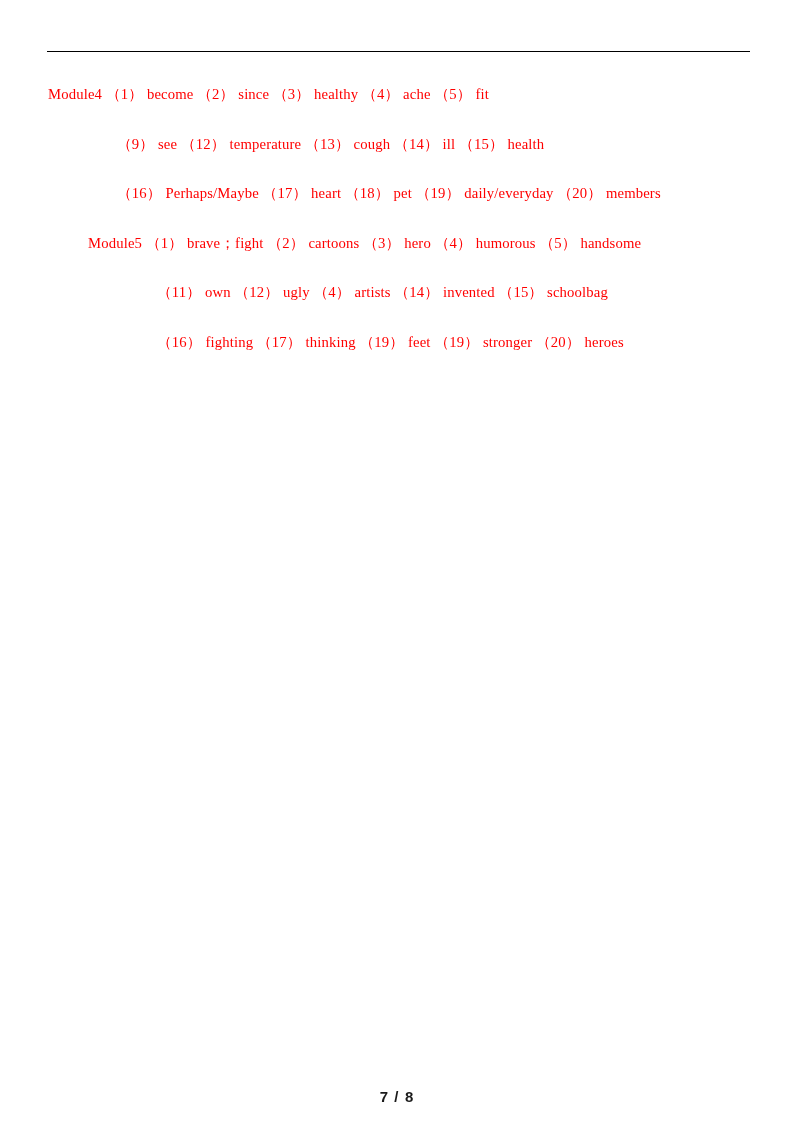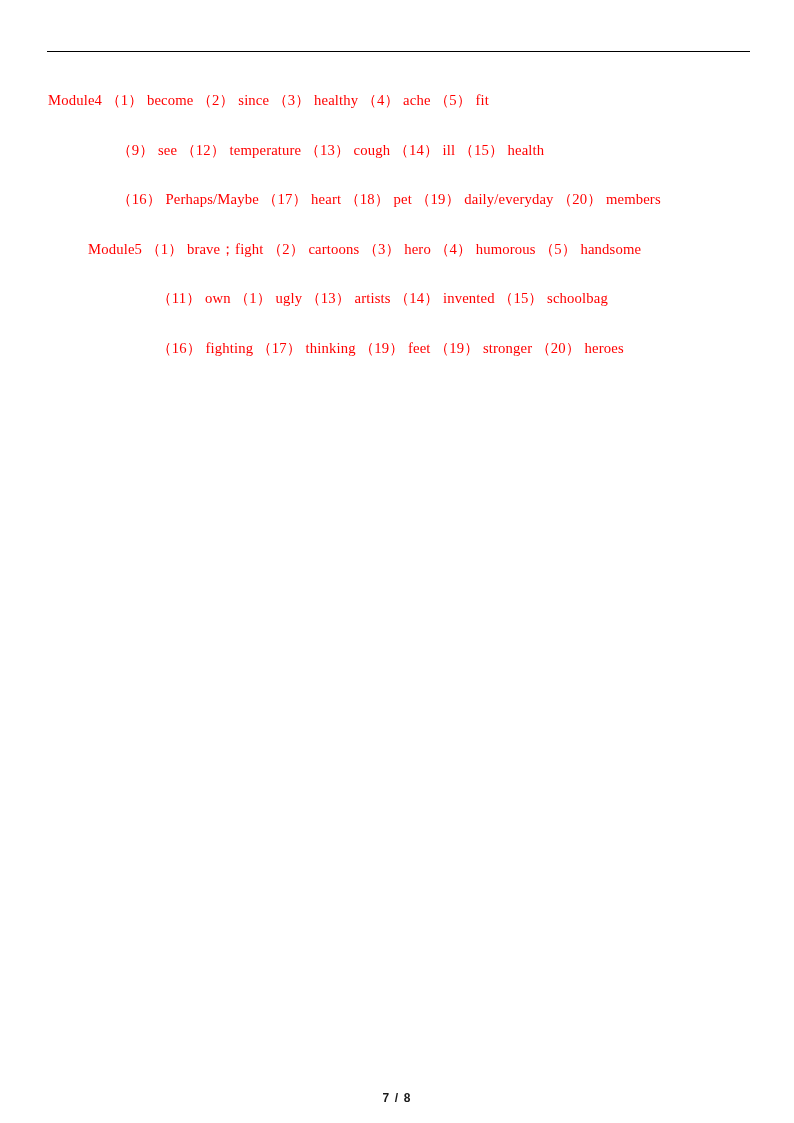--- a/index.html
+++ b/index.html
@@ -37,21 +37,21 @@
     top: 51px;
     width: 703px;
     height: 0;
     border-top: 1.6px solid #000000;
   }
 
   
   .content {
     position: absolute;
     left: 0;
-    top: 76px;
+    top: 70px;
     width: 674px;
   }
 
   .answer-section {
     display: block;
   }
   .answer-section + .answer-section {
     margin-top: 0px;
     margin-left: 40px;
   }
@@ -75,21 +75,21 @@
     position: absolute;
     left: 0;
     top: 1088px;
     width: 794px;
     text-align: center;
   }
   .page-number {
     display: inline-block;
     color: #1a1a1a;
     font-family: "Liberation Sans", "DejaVu Sans", sans-serif;
-    font-size: 12px;
+    font-size: 15px;
     font-weight: bold;
     letter-spacing: 1.1px;
     white-space: pre;
   }
 </style>
 </head>
 <body>
 
 <div class="page">
 
@@ -100,21 +100,21 @@
   <div class="content">
 
     <div class="answer-section">
       <div class="ans-line">Module4 （1） become （2） since （3） healthy （4） ache （5） fit</div>
       <div class="ans-line indented">（9） see （12） temperature （13） cough （14） ill （15） health</div>
       <div class="ans-line indented">（16） Perhaps/Maybe （17） heart （18） pet （19） daily/everyday （20） members</div>
     </div>
 
     <div class="answer-section">
       <div class="ans-line">Module5 （1） brave；fight （2） cartoons （3） hero （4） humorous （5） handsome</div>
-      <div class="ans-line indented">（11） own （1） ugly （13） artists （14） invented （15） schoolbag</div>
+      <div class="ans-line indented">（11） own （12） ugly （4） artists （14） invented （15） schoolbag</div>
       <div class="ans-line indented">（16） fighting （17） thinking （19） feet （19） stronger （20） heroes</div>
     </div>
 
   </div>
 
   <div class="footer-area">
     <span class="page-number">7 / 8</span>
   </div>
 
 </div>

